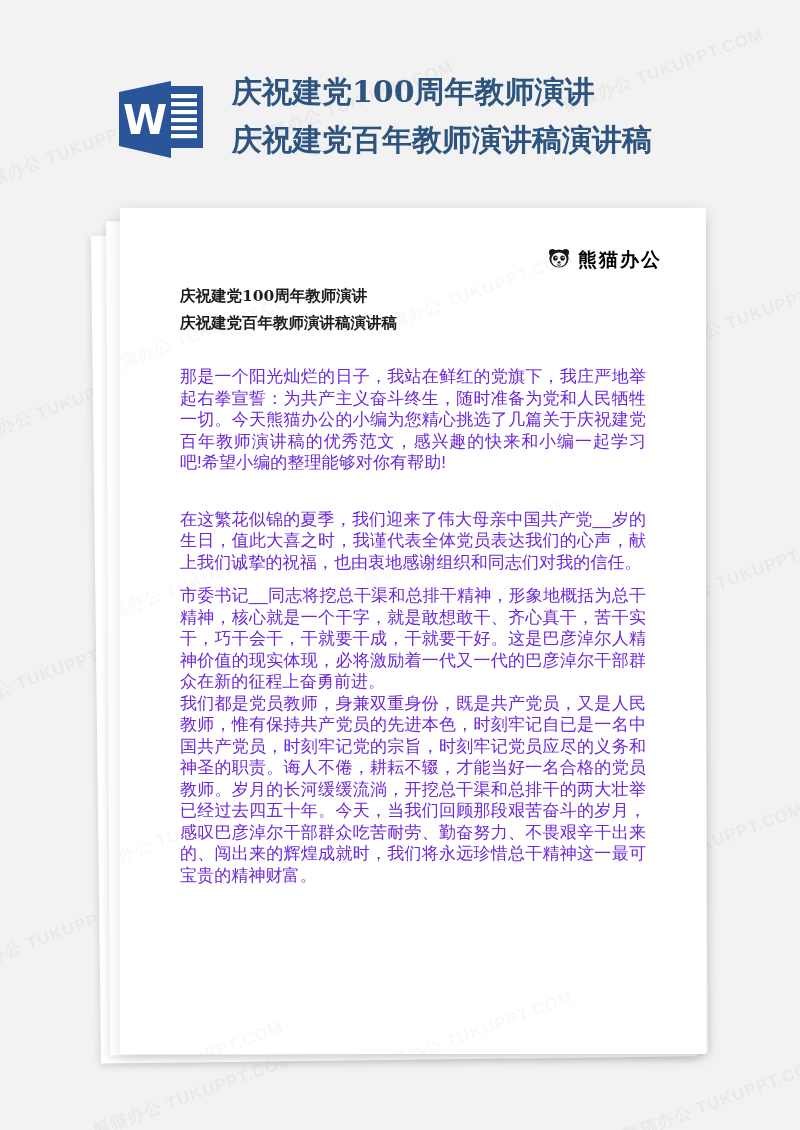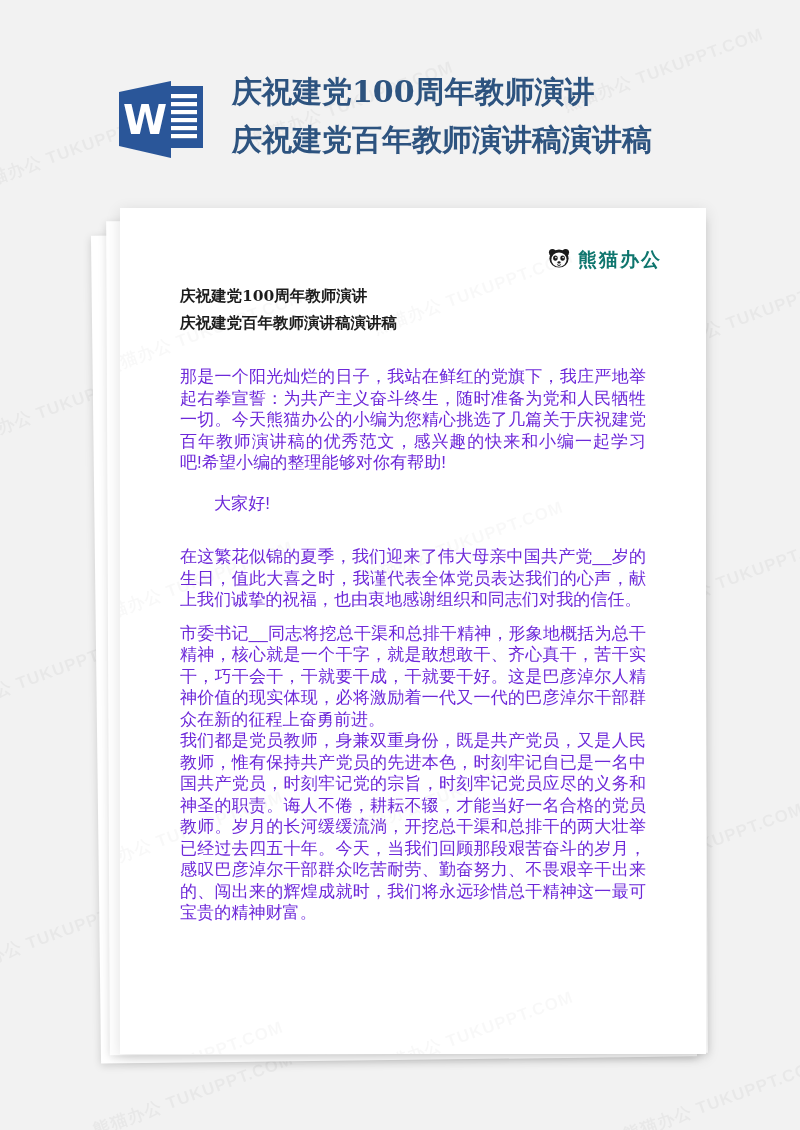--- a/index.html
+++ b/index.html
@@ -109,21 +109,21 @@
     top: 38px;
     display: flex;
     align-items: center;
     gap: 6px;
   }
   .brand-mark { width: 26px; height: 26px; display: block; }
   .brand-text {
     font-family: "DejaVu Sans", "Liberation Sans", sans-serif;
     font-weight: 700;
     font-size: 19px;
-    color: #0f766e;
+    color: #000000;
     letter-spacing: 2px;
     line-height: 1;
   }
 
   
   .doc-body {
     position: absolute;
     left: 60px;
     top: 74px;
     width: 466px;
@@ -232,21 +232,20 @@
   <div class="doc-body">
 
     <div class="doc-title">
       <div class="t-line">庆祝建党100周年教师演讲</div>
       <div class="t-line">庆祝建党百年教师演讲稿演讲稿</div>
     </div>
 
     <p class="para">那是一个阳光灿烂的日子，我站在鲜红的党旗下，我庄严地举起右拳宣誓：为共产主义奋斗终生，随时准备为党和人民牺牲一切。今天熊猫办公的小编为您精心挑选了几篇关于庆祝建党百年教师演讲稿的优秀范文，感兴趣的快来和小编一起学习吧!希望小编的整理能够对你有帮助!</p>
 
 
-    <p class="para indent">大家好!</p>
 
     <div class="spacer-lg"></div>
 
     <p class="para gap-sm">在这繁花似锦的夏季，我们迎来了伟大母亲中国共产党__岁的生日，值此大喜之时，我谨代表全体党员表达我们的心声，献上我们诚挚的祝福，也由衷地感谢组织和同志们对我的信任。</p>
 
 
 
     <p class="para tight">市委书记__同志将挖总干渠和总排干精神，形象地概括为总干精神，核心就是一个干字，就是敢想敢干、齐心真干，苦干实干，巧干会干，干就要干成，干就要干好。这是巴彦淖尔人精神价值的现实体现，必将激励着一代又一代的巴彦淖尔干部群众在新的征程上奋勇前进。</p>
 
     <p class="para">我们都是党员教师，身兼双重身份，既是共产党员，又是人民教师，惟有保持共产党员的先进本色，时刻牢记自已是一名中国共产党员，时刻牢记党的宗旨，时刻牢记党员应尽的义务和神圣的职责。诲人不倦，耕耘不辍，才能当好一名合格的党员教师。岁月的长河缓缓流淌，开挖总干渠和总排干的两大壮举已经过去四五十年。今天，当我们回顾那段艰苦奋斗的岁月，感叹巴彦淖尔干部群众吃苦耐劳、勤奋努力、不畏艰辛干出来的、闯出来的辉煌成就时，我们将永远珍惜总干精神这一最可宝贵的精神财富。</p>

